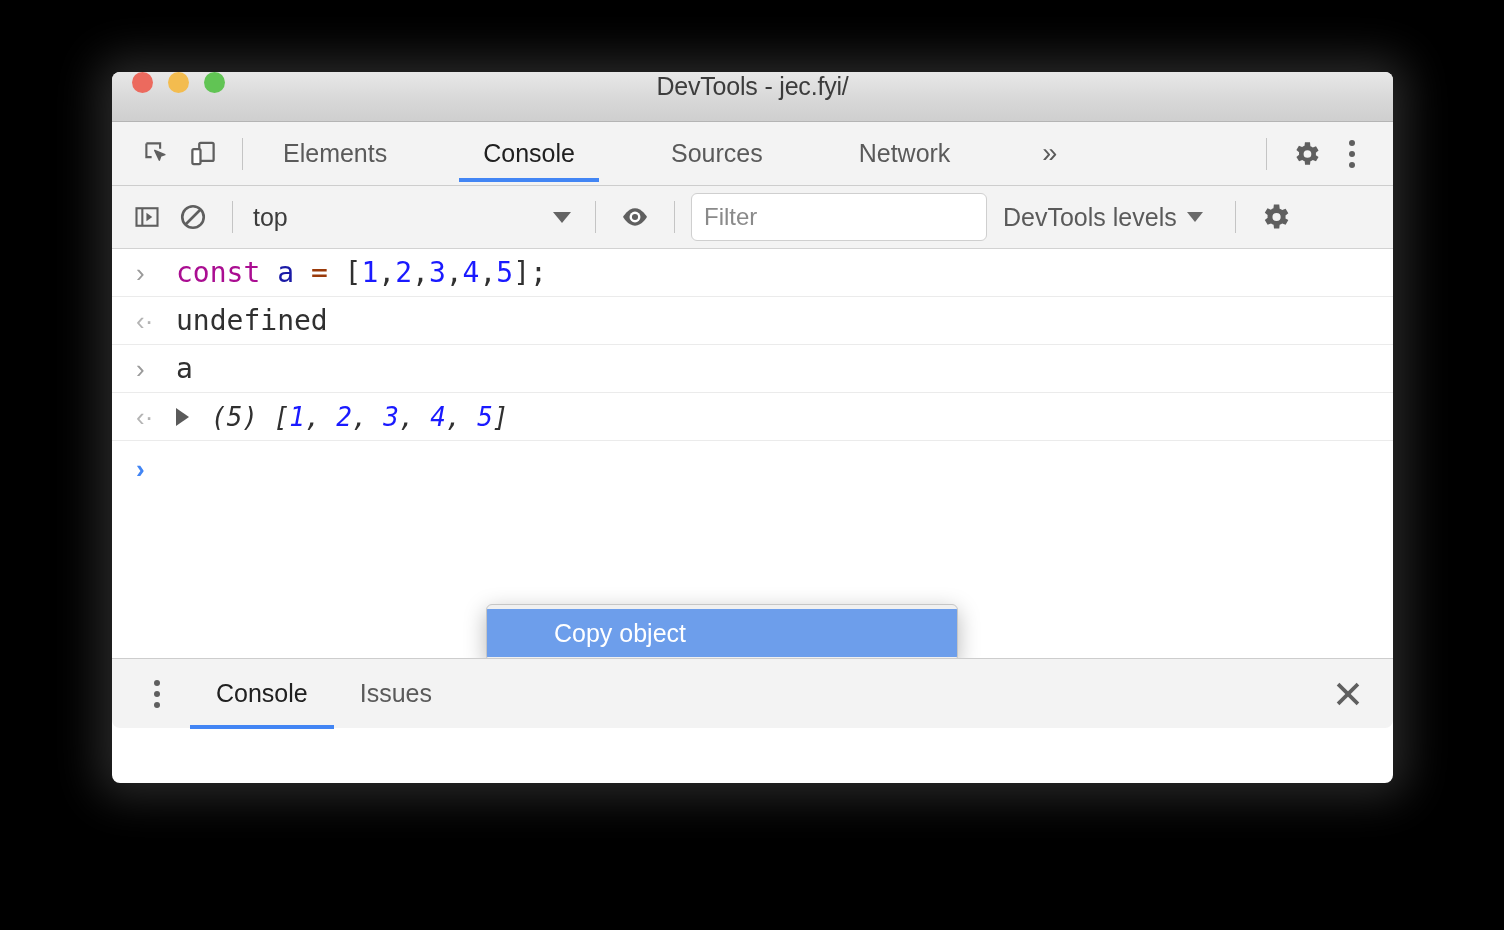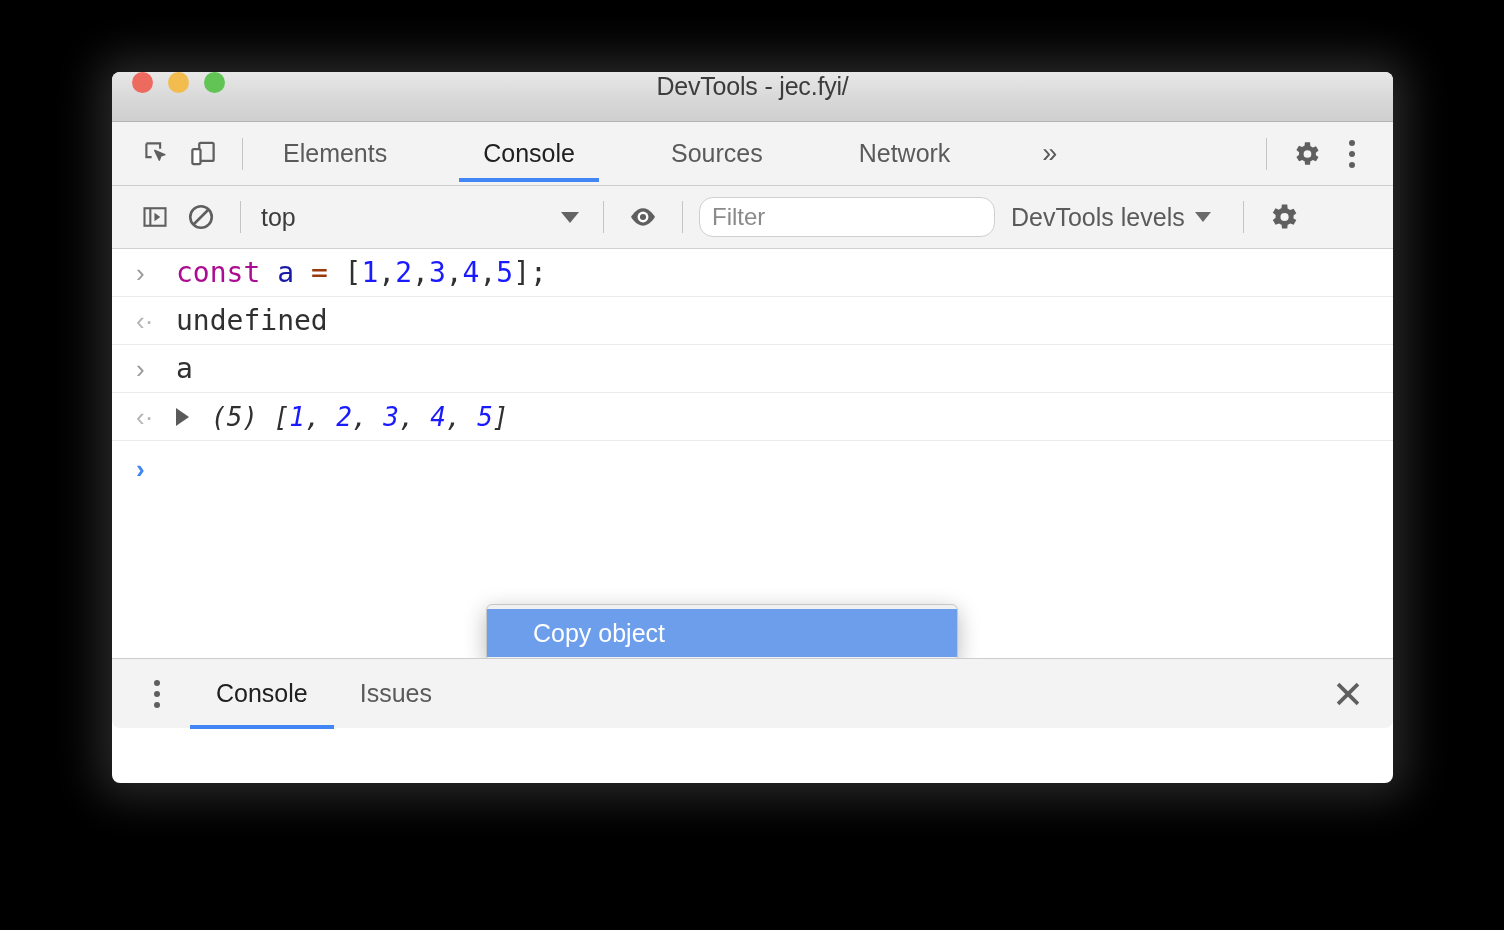--- a/index.html
+++ b/index.html
@@ -110,21 +110,21 @@
     padding-right: 18px;
   }
 
   
   #console-toolbar {
     height: 63px;
     background: #f3f3f3;
     border-bottom: 1px solid #d2d2d2;
     display: flex;
     align-items: center;
-    padding-left: 20px;
+    padding-left: 12px;
   }
   #context-selector {
     display: flex;
     align-items: center;
     flex: 0 0 330px;
     height: 40px;
     padding: 0 8px 0 4px;
     cursor: default;
   }
   #context-selector .label {
@@ -133,24 +133,24 @@
   }
   .caret {
     width: 0; height: 0;
     border-left: 9px solid transparent;
     border-right: 9px solid transparent;
     border-top: 11px solid #636363;
     margin-left: auto;
   }
   #filter-input {
     width: 296px;
-    height: 40px;
+    height: 48px;
     border: 1px solid #cfcfcf;
     background: #ffffff;
-    border-radius: 14px;
+    border-radius: 6px;
     font-size: 24px;
     color: #3c3c3c;
     padding: 0 12px;
     font-family: "Liberation Sans", sans-serif;
     outline: none;
   }
   #filter-input::placeholder { color: #8a8a8a; }
   #levels-selector {
     display: flex;
     align-items: center;
@@ -242,21 +242,21 @@
     border-radius: 6px;
     box-shadow: 0 6px 22px rgba(0,0,0,0.28);
     padding: 4px 0;
     z-index: 50;
     overflow: hidden;
   }
   .ctx-item {
     height: 48px;
     display: flex;
     align-items: center;
-    padding-left: 46px;
+    padding-left: 67px;
     font-size: 25px;
     color: #1c1c1c;
     cursor: default;
     white-space: nowrap;
   }
   .ctx-item.selected {
     background: #6d9eeb;
     color: #ffffff;
   }
 

